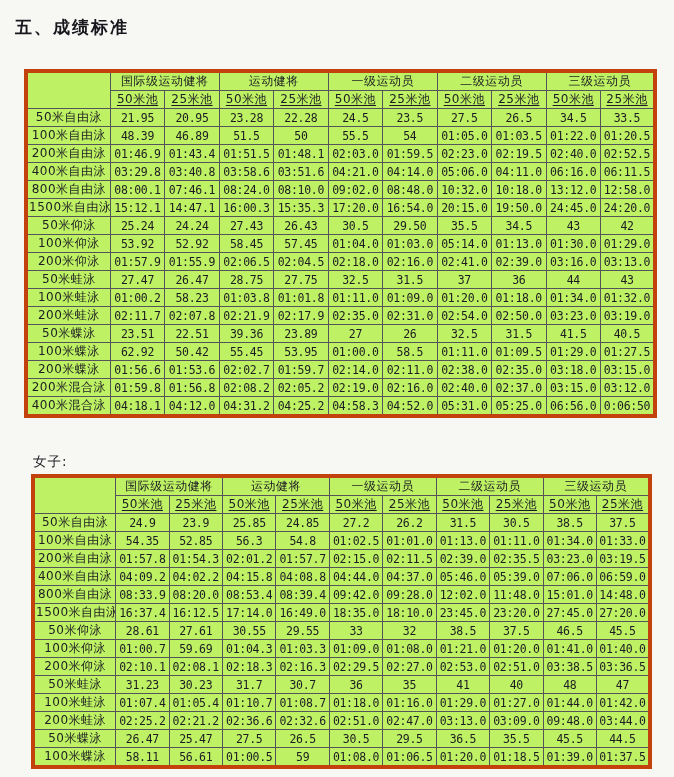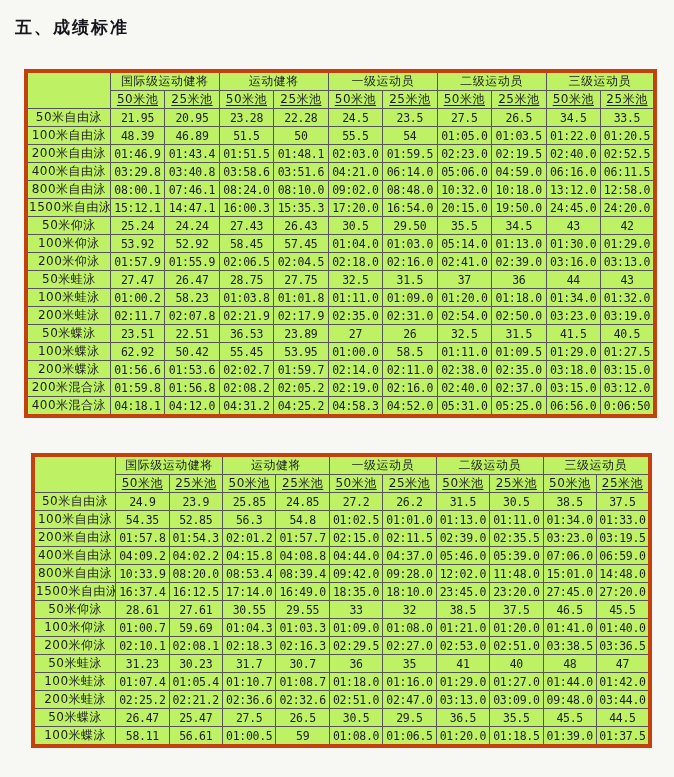--- a/index.html
+++ b/index.html
@@ -160,23 +160,23 @@
             <td class="val">02:40.0</td>
             <td class="val">02:52.5</td>
           </tr>
           <tr>
             <td class="event">400米自由泳</td>
             <td class="val">03:29.8</td>
             <td class="val">03:40.8</td>
             <td class="val">03:58.6</td>
             <td class="val">03:51.6</td>
             <td class="val">04:21.0</td>
-            <td class="val">06:14.0</td>
+            <td class="val">04:14.0</td>
             <td class="val">05:06.0</td>
-            <td class="val">04:59.0</td>
+            <td class="val">04:11.0</td>
             <td class="val">06:16.0</td>
             <td class="val">06:11.5</td>
           </tr>
           <tr>
             <td class="event">800米自由泳</td>
             <td class="val">08:00.1</td>
             <td class="val">07:46.1</td>
             <td class="val">08:24.0</td>
             <td class="val">08:10.0</td>
             <td class="val">09:02.0</td>
@@ -274,21 +274,21 @@
             <td class="val">02:31.0</td>
             <td class="val">02:54.0</td>
             <td class="val">02:50.0</td>
             <td class="val">03:23.0</td>
             <td class="val">03:19.0</td>
           </tr>
           <tr>
             <td class="event">50米蝶泳</td>
             <td class="val">23.51</td>
             <td class="val">22.51</td>
-            <td class="val">36.53</td>
+            <td class="val">39.36</td>
             <td class="val">23.89</td>
             <td class="val">27</td>
             <td class="val">26</td>
             <td class="val">32.5</td>
             <td class="val">31.5</td>
             <td class="val">41.5</td>
             <td class="val">40.5</td>
           </tr>
           <tr>
             <td class="event">100米蝶泳</td>
@@ -340,20 +340,21 @@
             <td class="val">05:31.0</td>
             <td class="val">05:25.0</td>
             <td class="val">06:56.0</td>
             <td class="val">0:06:50</td>
           </tr>
         </tbody>
       </table>
   </div>
 
   <div class="section section-women">
+    <div class="section-label">女子:</div>
     <table class="standards">
         <colgroup>
           <col class="col-event">
           <col>
           <col>
           <col>
           <col>
           <col>
           <col>
           <col>
@@ -431,21 +432,21 @@
             <td class="val">04:08.8</td>
             <td class="val">04:44.0</td>
             <td class="val">04:37.0</td>
             <td class="val">05:46.0</td>
             <td class="val">05:39.0</td>
             <td class="val">07:06.0</td>
             <td class="val">06:59.0</td>
           </tr>
           <tr>
             <td class="event">800米自由泳</td>
-            <td class="val">10:33.9</td>
+            <td class="val">08:33.9</td>
             <td class="val">08:20.0</td>
             <td class="val">08:53.4</td>
             <td class="val">08:39.4</td>
             <td class="val">09:42.0</td>
             <td class="val">09:28.0</td>
             <td class="val">12:02.0</td>
             <td class="val">11:48.0</td>
             <td class="val">15:01.0</td>
             <td class="val">14:48.0</td>
           </tr>

